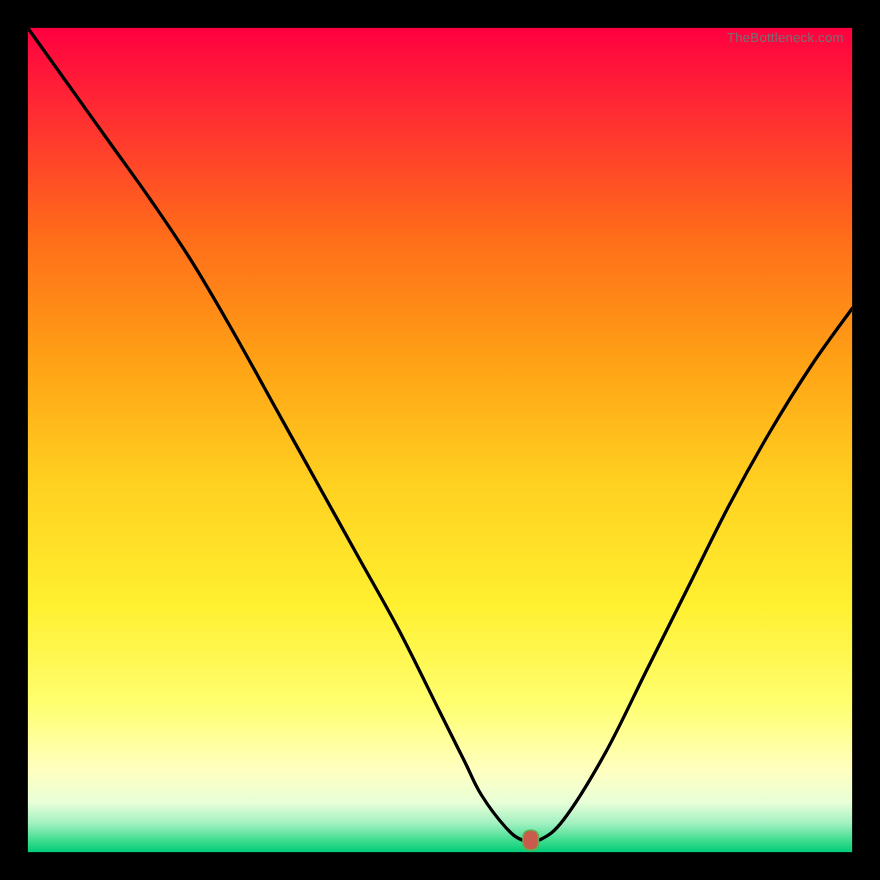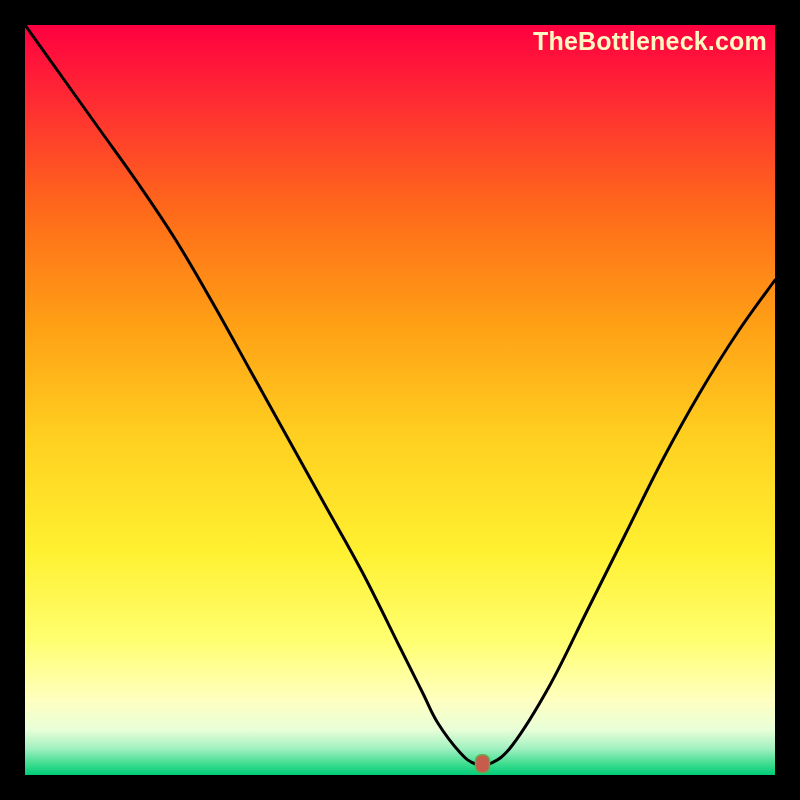--- a/index.html
+++ b/index.html
@@ -19,23 +19,23 @@
     left: 25px;
     top: 25px;
     width: 750px;
     height: 750px;
     overflow: hidden;
   }
   .watermark {
     position: absolute;
     top: 2px;
     right: 8px;
-    color: #fef9c3;
-    font-size: 25px;
-    font-weight: 700;
+    color: #737373;
+    font-size: 12px;
+    font-weight: 400;
     z-index: 10;
     letter-spacing: 0.2px;
   }
   svg {
     display: block;
   }
 </style>
 </head>
 <body>
 

